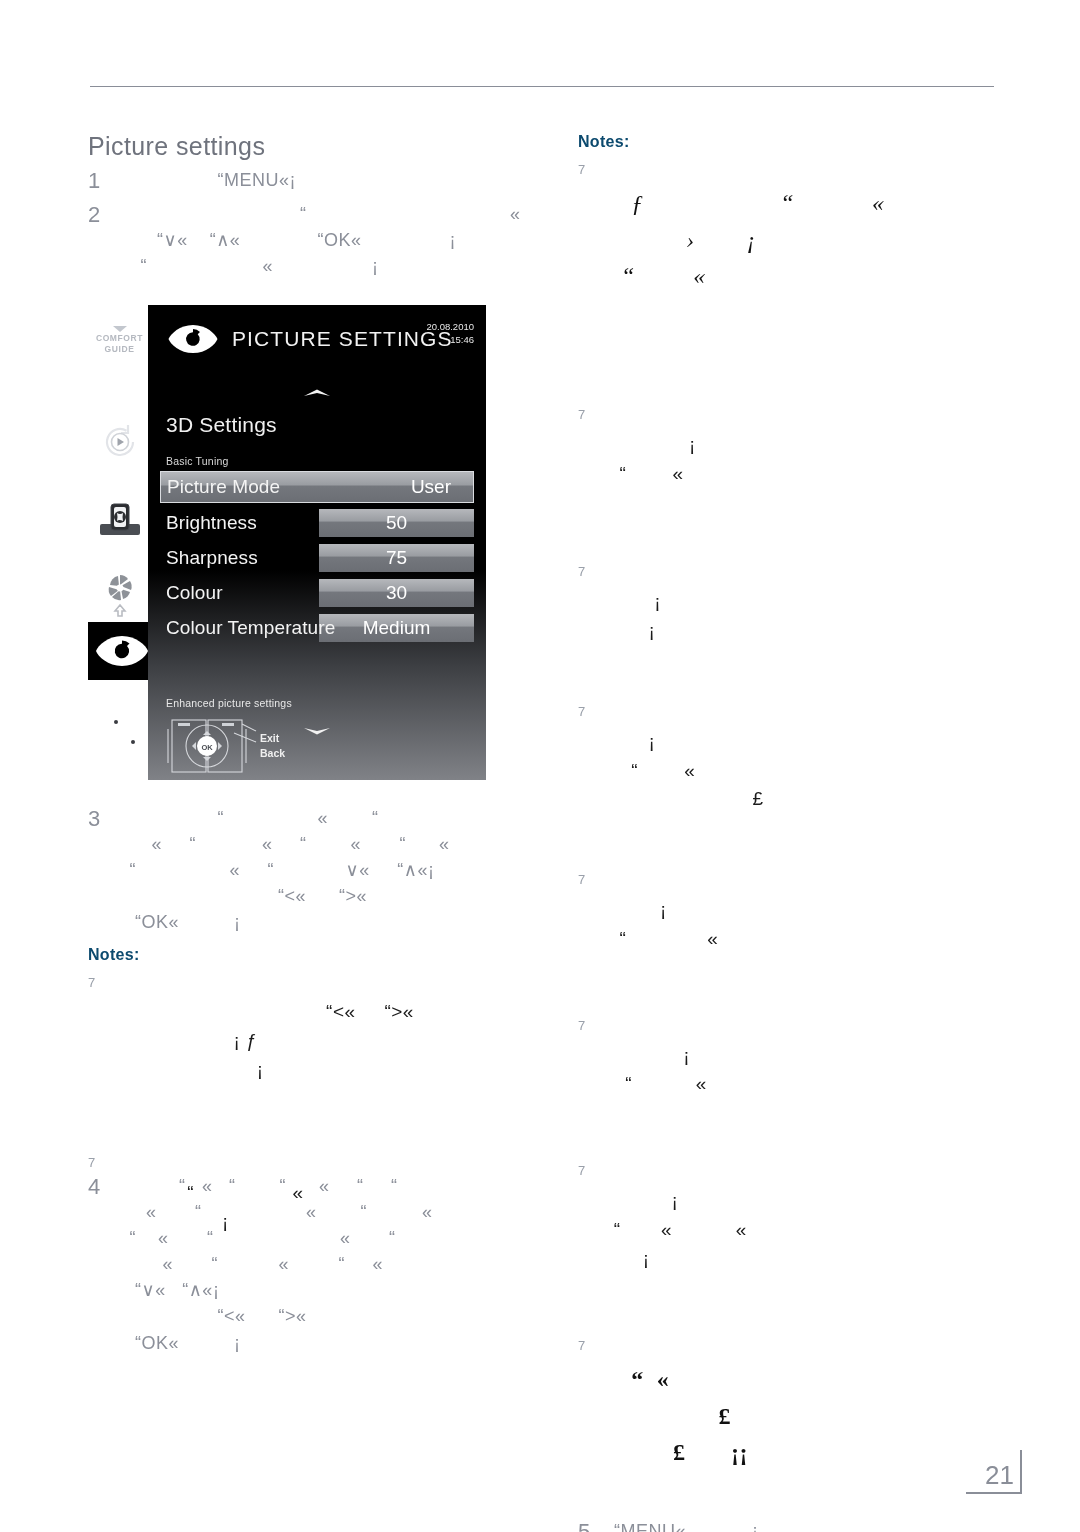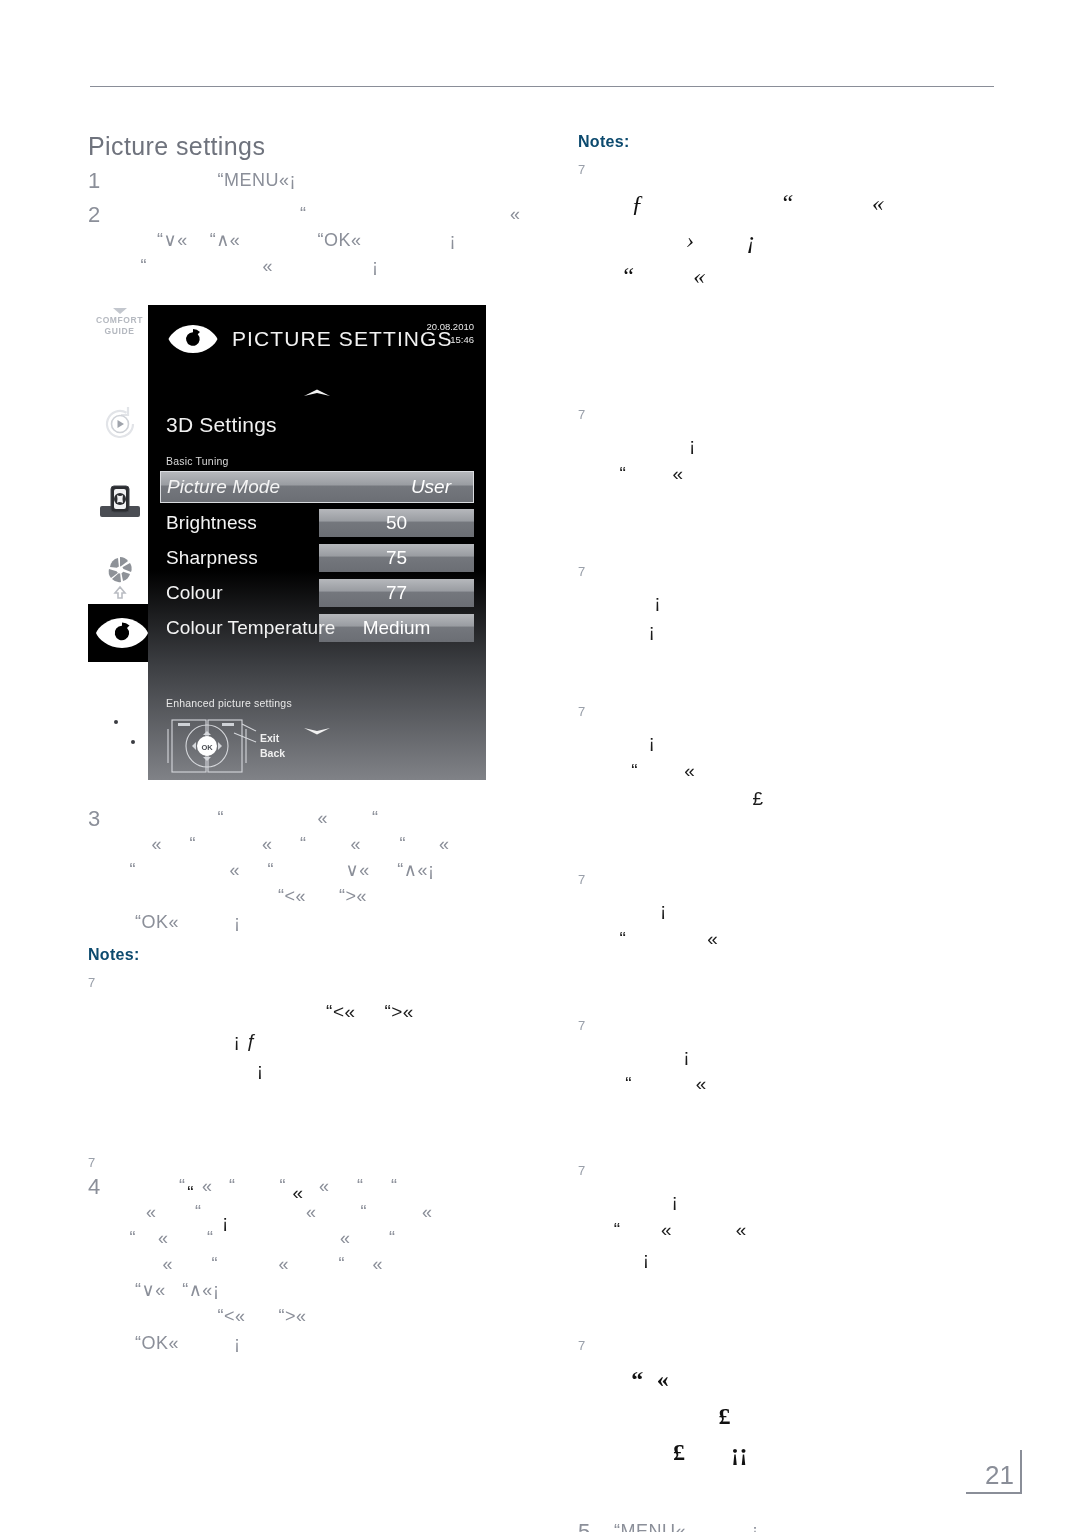--- a/index.html
+++ b/index.html
@@ -136,21 +136,21 @@
   .tv-figure {
     position: absolute;
     left: 105px;
     top: 300px;
     width: 400px;
     height: 482px;
   }
   .tv-sidebar {
     position: absolute;
     left: 0;
-    top: 0;
+    top: 18px;
     width: 63px;
     height: 482px;
     background: #ffffff;
   }
   .comfort-guide {
     position: absolute;
     left: 0;
     top: 8px;
     width: 63px;
     text-align: center;
@@ -284,21 +284,20 @@
     align-items: center;
     justify-content: center;
     color: #ffffff;
     font-size: 19px;
   }
   .tv-row.selected {
     background: linear-gradient(180deg, #b6b8bc 0%, #9a9da2 42%, #74777d 48%, #6b6e74 100%);
     border: 1px solid #dadce0;
     height: 30px;
     box-sizing: content-box;
-    font-style: italic;
   }
   .tv-row.selected .chip {
     background: none;
     width: auto;
     right: 22px;
   }
 
   .navpad {
     position: absolute;
     left: 16px;
@@ -456,21 +455,21 @@
           <div class="tv-row">
             <span class="lbl">Brightness</span>
             <span class="chip">50</span>
           </div>
           <div class="tv-row">
             <span class="lbl">Sharpness</span>
             <span class="chip">75</span>
           </div>
           <div class="tv-row">
             <span class="lbl">Colour</span>
-            <span class="chip">77</span>
+            <span class="chip">30</span>
           </div>
           <div class="tv-row">
             <span class="lbl">Colour Temperature</span>
             <span class="chip">Medium</span>
           </div>
         </div>
 
         <div class="tv-grouplabel enh">Enhanced picture settings</div>
 
         <svg class="chev-down" viewBox="0 0 30 12">

